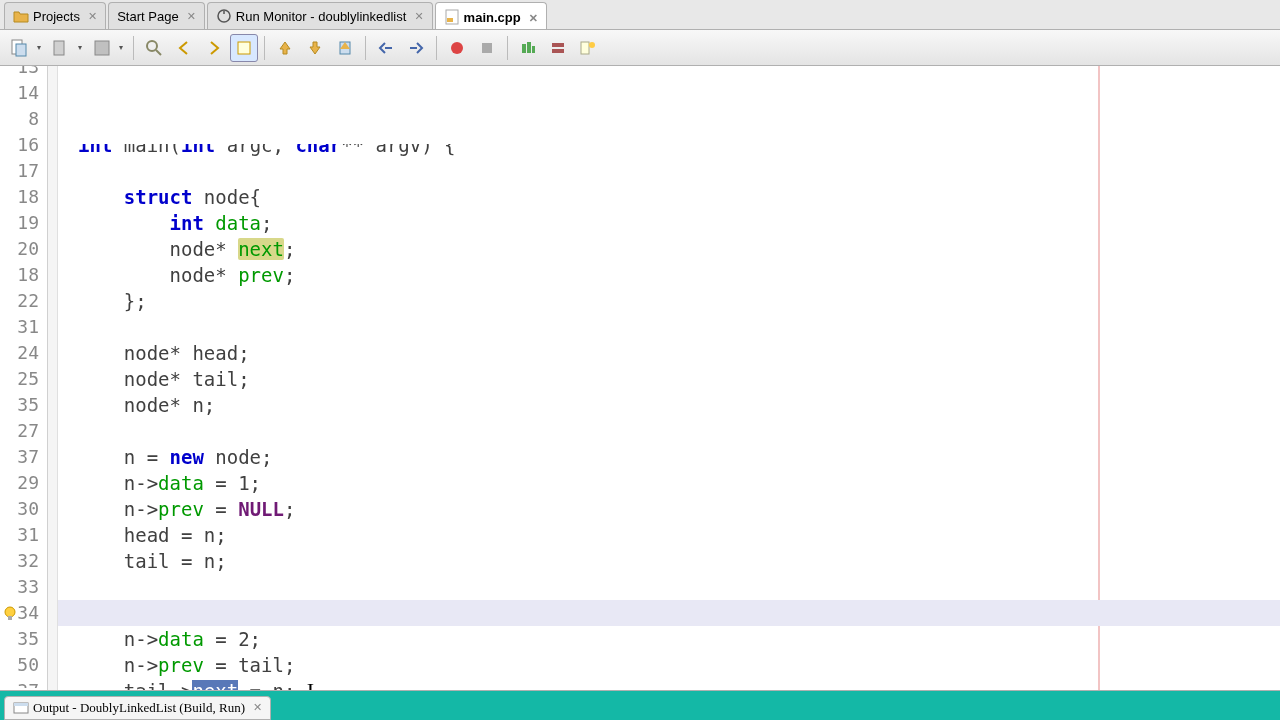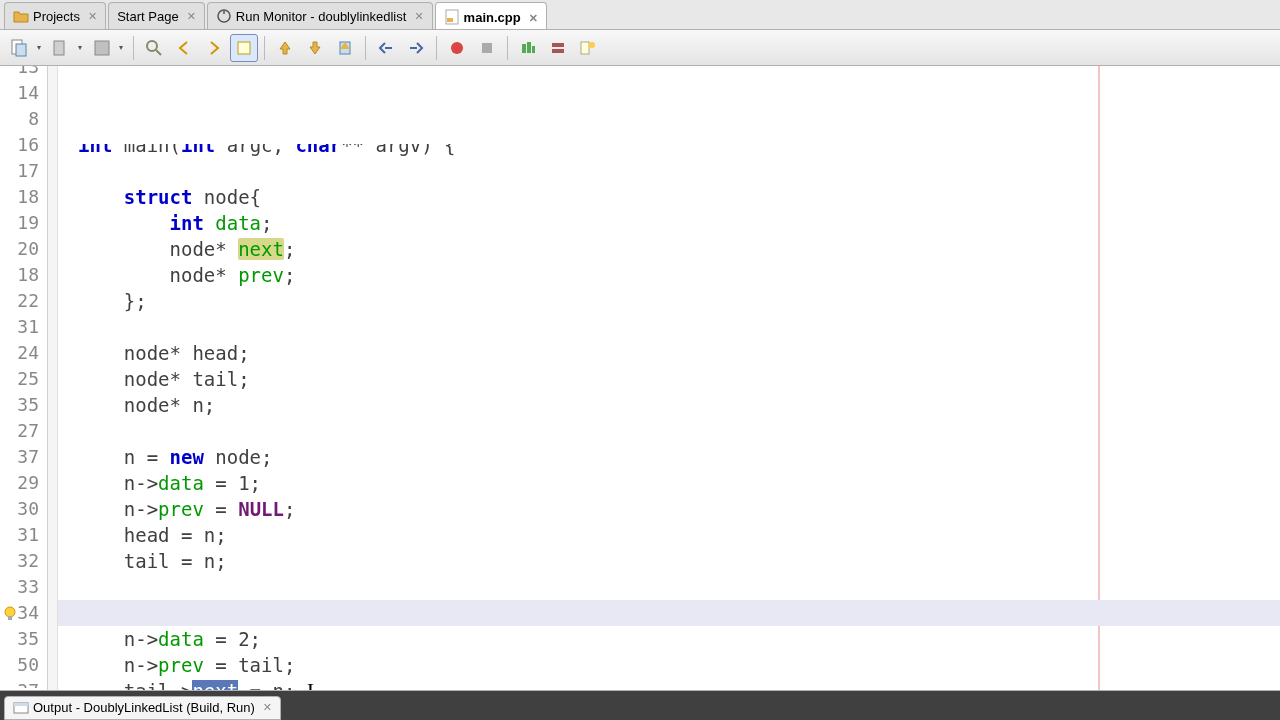--- a/index.html
+++ b/index.html
@@ -176,26 +176,27 @@
   .hl-occ { background: #d8d88a; border-radius: 2px; }
   .hl-sel { background: #5878b8; color: #fff; }
   .text-cursor {
     display: inline-block;
     font-family: monospace;
     color: #000;
   }
 
   
   .output-bar {
-    background: #404040;
+    background: #14b8a6;
     border-top: 1px solid #b0b0b0;
     height: 30px;
     display: flex;
     align-items: center;
     padding-left: 4px;
+    font-family: Liberation Serif, serif;
   }
   .output-tab {
     display: flex;
     align-items: center;
     padding: 3px 8px;
     background: #f5f5f5;
     border: 1px solid #b0b0b0;
     border-radius: 4px 4px 0 0;
     margin-top: 4px;
   }

